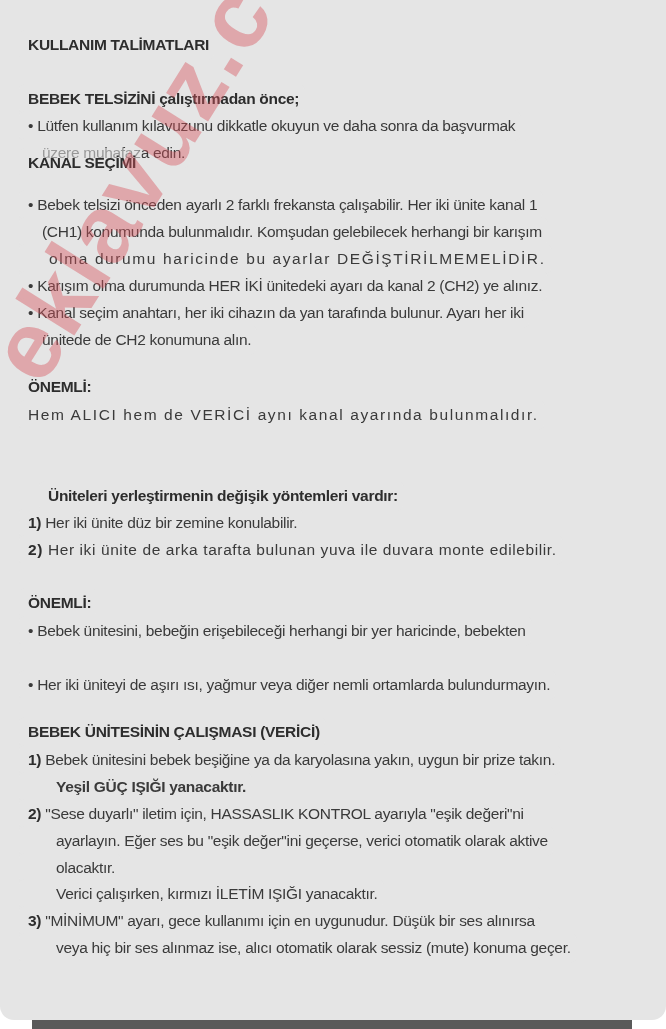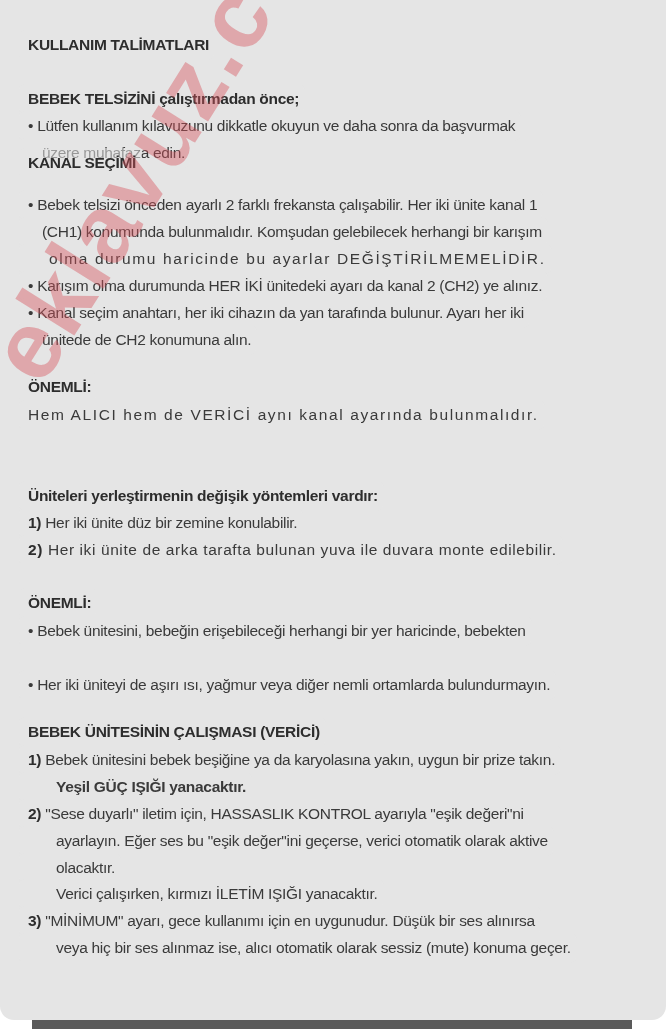--- a/index.html
+++ b/index.html
@@ -87,21 +87,21 @@
     <span>ünitede de CH2 konumuna alın.</span>
   </div>
 
   <div class="row h" style="top:372px;">
     <span>ÖNEMLİ:</span>
   </div>
   <div class="row spaced" style="top:400px;">
     <span>Hem ALICI hem de VERİCİ aynı kanal ayarında bulunmalıdır.</span>
   </div>
 
-  <div class="row h" style="top:481px;">
+  <div class="row h" style="top:481px;margin-left:20px;">
     <span>Üniteleri yerleştirmenin değişik yöntemleri vardır:</span>
   </div>
   <div class="row" style="top:508px;">
     <span class="b">1)</span><span> Her iki ünite düz bir zemine konulabilir.</span>
   </div>
   <div class="row" style="top:535px;letter-spacing:0.6px;">
     <span class="b">2)</span><span> Her iki ünite de arka tarafta bulunan yuva ile duvara monte edilebilir.</span>
   </div>
 
   <div class="row h" style="top:588px;">

